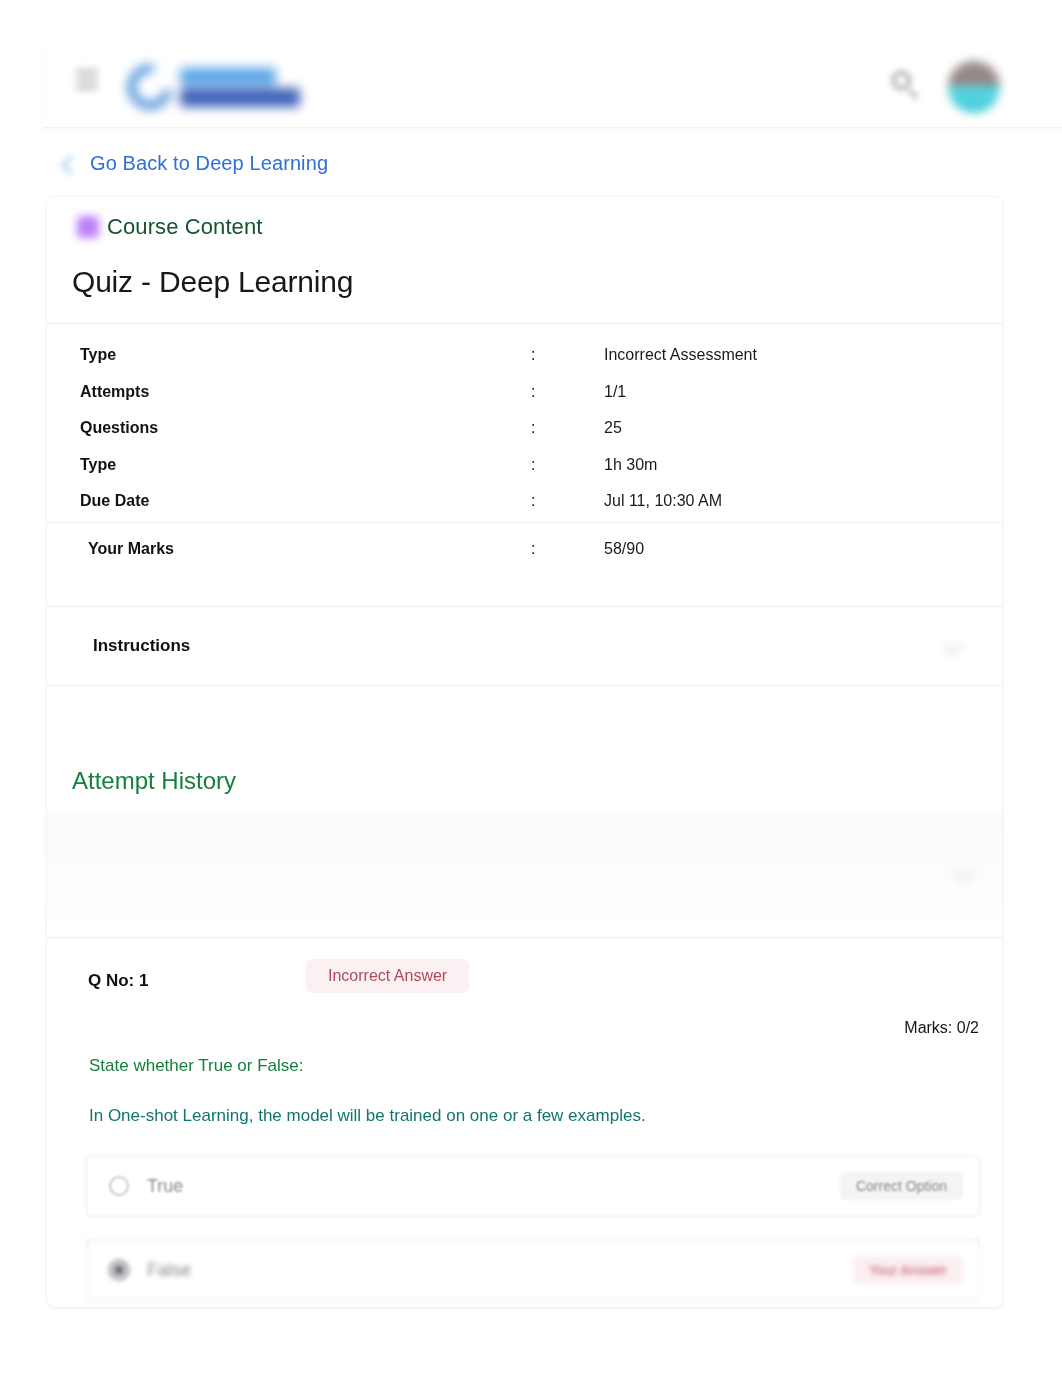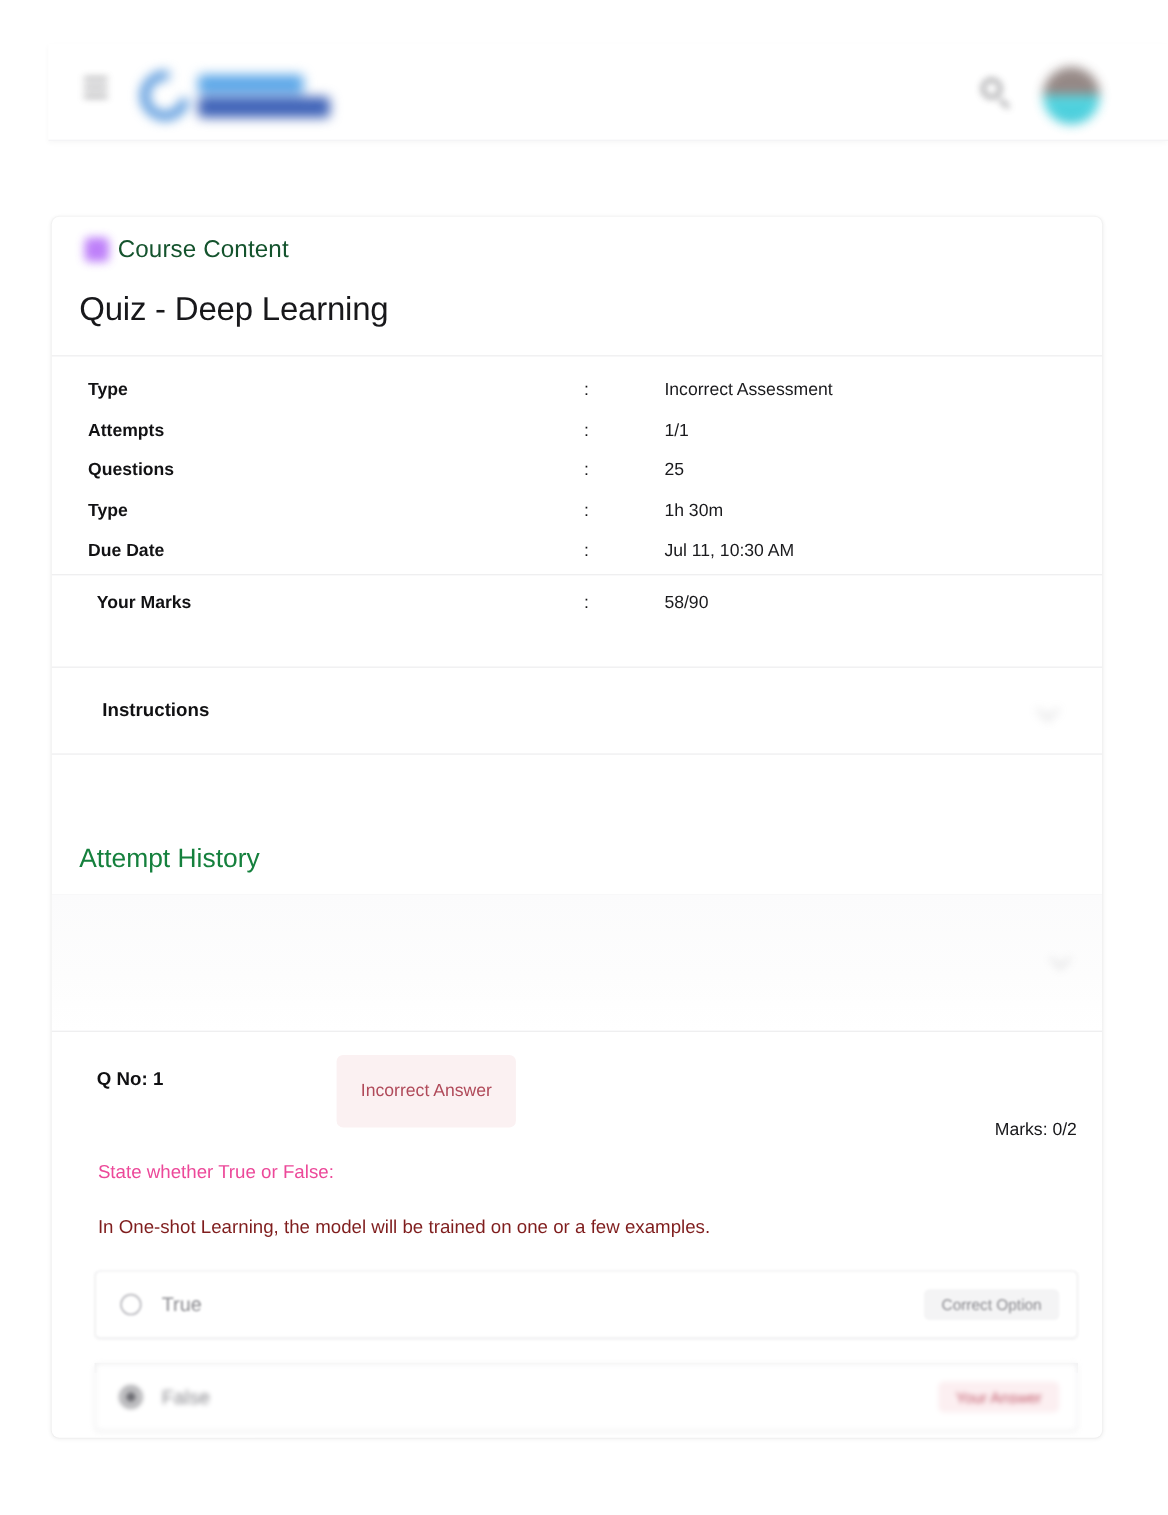--- a/index.html
+++ b/index.html
@@ -338,48 +338,48 @@
     left: 41px;
     top: 34px;
     font-size: 17px;
     font-weight: bold;
     color: #101012;
   }
   .status-badge {
     position: absolute;
     left: 259px;
     top: 22px;
-    padding: 24px 22px;
+    padding: 8px 22px;
     border-radius: 6px;
     background: #fbf1f2;
     color: #b04a5a;
     font-size: 16px;
     filter: blur(0.55px);
   }
   .q-marks {
     position: absolute;
     right: 23px;
     top: 82px;
     font-size: 16px;
     color: #17171a;
   }
 
   .q-text-1 {
     position: absolute;
     left: 42px;
     top: 119px;
     font-size: 17px;
-    color: #ec4899;
+    color: #15803d;
   }
   .q-text-2 {
     position: absolute;
     left: 42px;
     top: 169px;
     font-size: 17px;
-    color: #7f1d1d;
+    color: #0f766e;
   }
 
   
   .options {
     position: absolute;
     left: 39px;
     top: 218px;
     width: 894px;
   }
   .option {
@@ -462,20 +462,24 @@
     </div>
 
     <div class="search-icon-wrap">
       <div class="ring"></div>
       <div class="handle"></div>
     </div>
 
     <div class="avatar"></div>
   </div>
 
+  <div class="goback-row">
+    <div class="back-arrow-icon"></div>
+    <a class="goback-link">Go Back to Deep Learning</a>
+  </div>
 
   <div class="main-card">
 
     <div class="course-content-row">
       <div class="book-icon"></div>
       <span class="course-content-label">Course Content</span>
     </div>
 
     <h1 class="quiz-title">Quiz - Deep Learning</h1>
 

